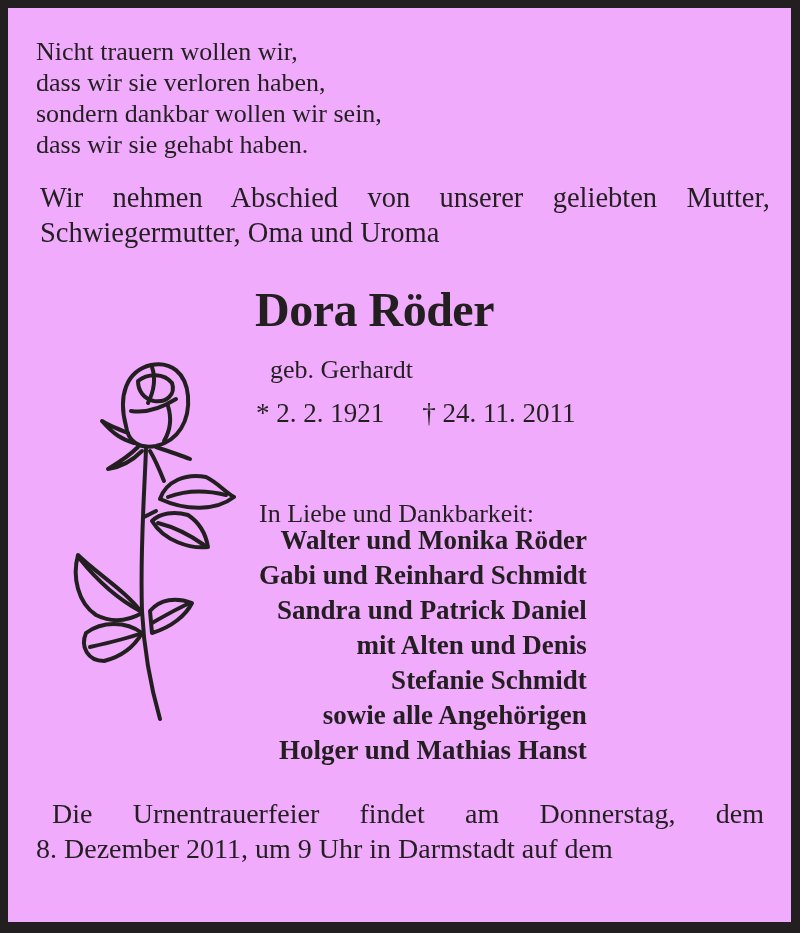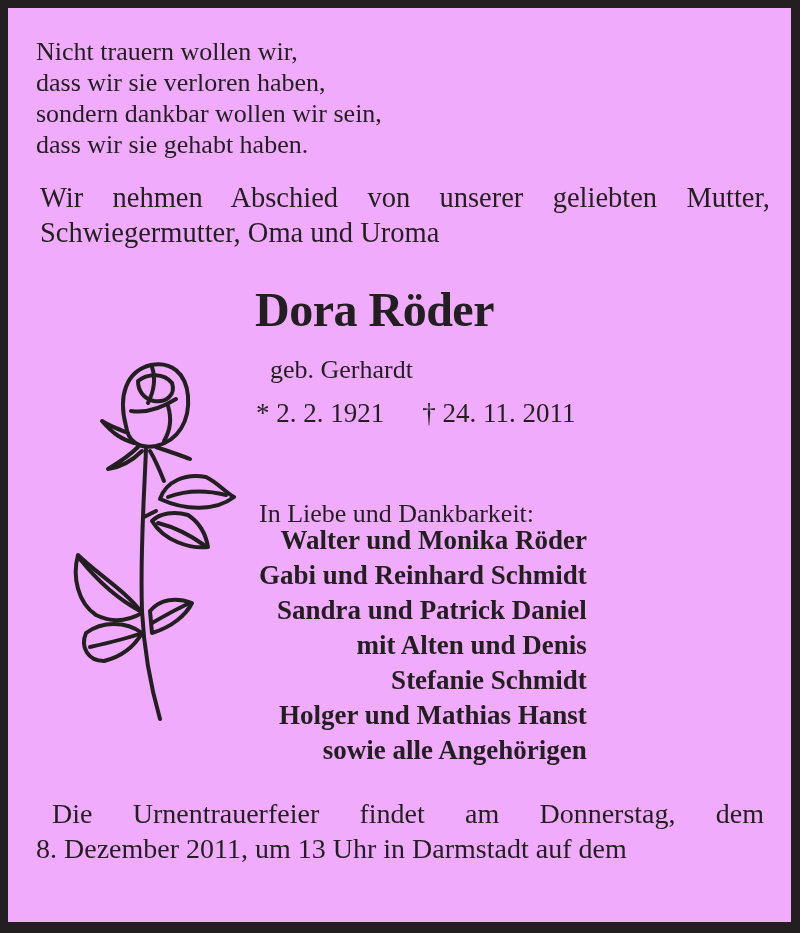--- a/index.html
+++ b/index.html
@@ -77,22 +77,22 @@
     <path d="M96 272 C110 264 124 256 134 252"></path>
   </svg>
 
   <div class="mourn-head">In Liebe und Dankbarkeit:</div>
   <div class="mourners">
     <div>Walter und Monika Röder</div>
     <div>Gabi und Reinhard Schmidt</div>
     <div>Sandra und Patrick Daniel</div>
     <div>mit Alten und Denis</div>
     <div>Stefanie Schmidt</div>
+    <div>sowie alle Angehörigen</div>
     <div>Holger und Mathias Hanst</div>
-    <div>sowie alle Angehörigen</div>
   </div>
 
   <div class="service">
     <div class="just">Die Urnentrauerfeier findet am Donnerstag, dem</div>
-    <div>8. Dezember 2011, um 13 Uhr in Darmstadt auf dem</div>
+    <div>8. Dezember 2011, um 9 Uhr in Darmstadt auf dem</div>
   </div>
 
 </div>
 
 </body></html>

